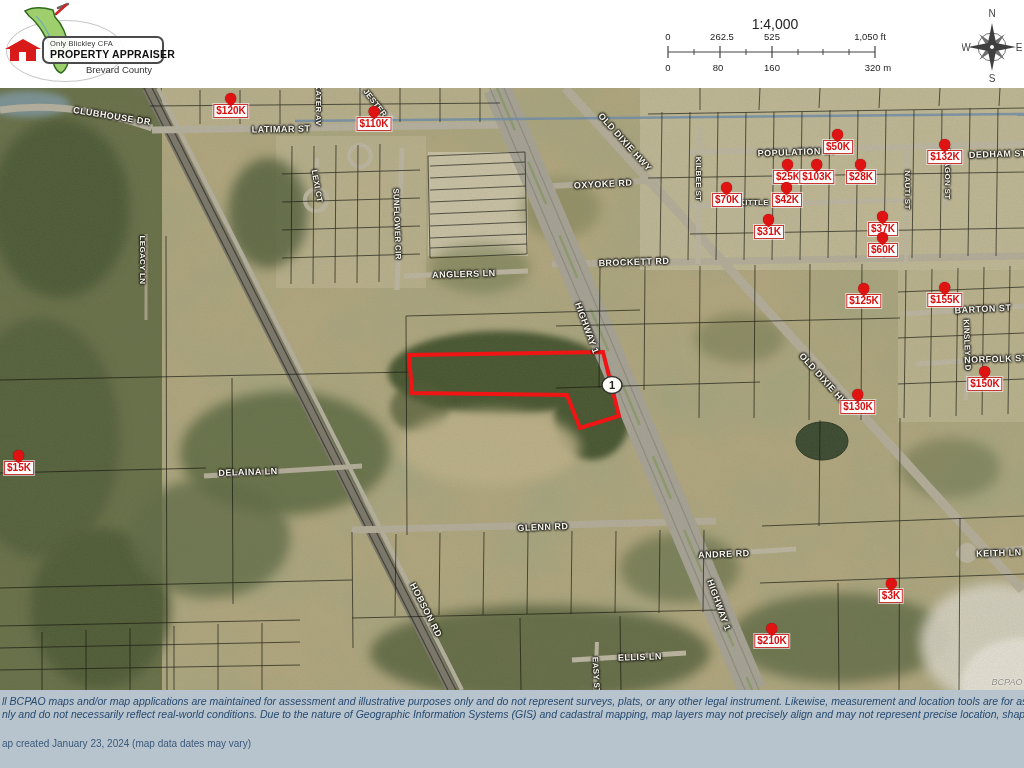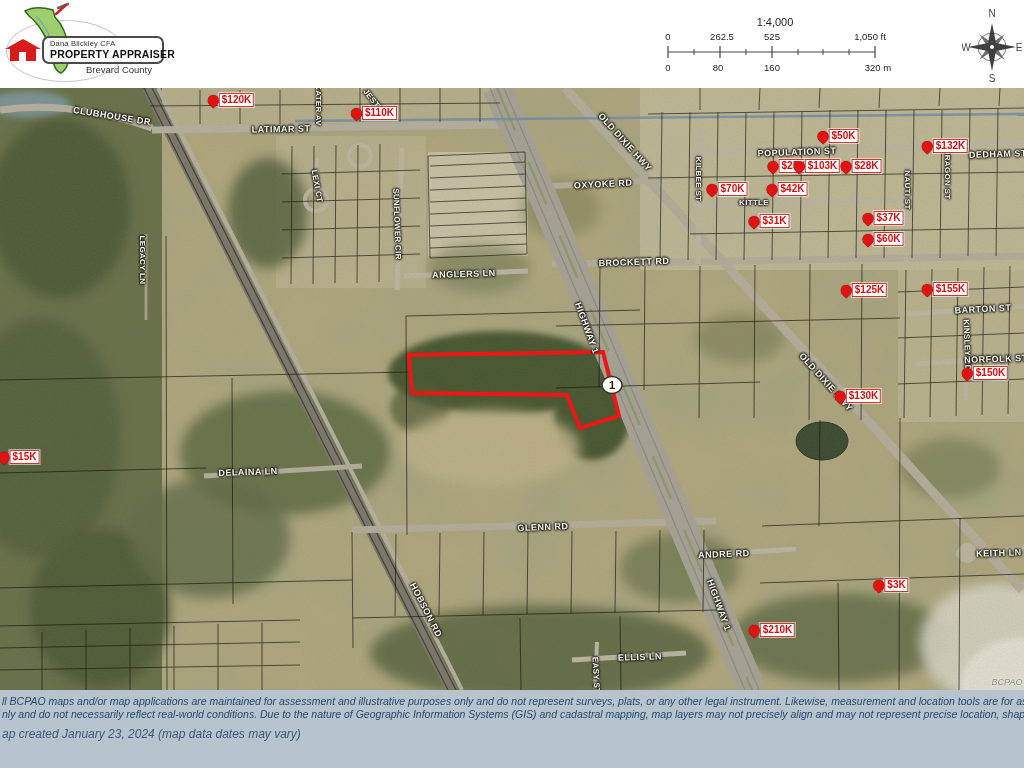--- a/index.html
+++ b/index.html
@@ -11,47 +11,47 @@
   .logo { position:absolute; left:0; top:2px; width:180px; height:84px; }
   .logo-ellipse { position:absolute; left:6px; top:18px; width:118px; height:62px; border:1px solid #9a9a9a; border-radius:50%; opacity:.55; }
   .logo-florida { position:absolute; left:22px; top:0; }
   .logo-house { position:absolute; left:5px; top:37px; }
   .logo-textbox { position:absolute; left:42px; top:34px; width:122px; background:rgba(255,255,255,.92); border:2px solid #4a4a4a; border-radius:7px; padding:1px 6px 2px 6px; }
   .logo-name { font-size:7.5px; color:#333; letter-spacing:.2px; }
   .logo-title { font-size:10.5px; font-weight:bold; color:#111; letter-spacing:.2px; white-space:nowrap; }
   .logo-county { position:absolute; left:86px; top:62px; font-size:9.5px; color:#333; }
 
   .scalebar { position:absolute; left:650px; top:16px; width:250px; height:60px; color:#222; }
-  .scale-ratio { position:absolute; left:0; top:0; width:250px; text-align:center; font-size:11px; }
+  .scale-ratio { position:absolute; left:0; top:0; width:250px; text-align:center; font-size:14px; }
   .scale-row { position:absolute; left:0; width:250px; height:12px; font-size:9.5px; }
   .scale-row span { position:absolute; transform:translateX(-50%); white-space:nowrap; }
   .scale-ft { top:15px; }
   .scale-m { top:46px; }
   .scale-svg { position:absolute; left:0; top:29px; }
 
   .compass { position:absolute; left:962px; top:6px; }
 
   
   .map { position:absolute; left:0; top:88px; width:1024px; height:602px; background:#b2a67e; overflow:hidden; }
   .map-svg { position:absolute; left:0; top:0; }
 
   .street { position:absolute; color:#f7f5ec; font-size:9px; font-weight:700; letter-spacing:.5px; white-space:nowrap;
             text-shadow:0 1px 2px #1a1a14, 0 -1px 2px #1a1a14, 1px 0 2px #1a1a14, -1px 0 2px #1a1a14;
             transform:translate(-50%,-50%) rotate(var(--rot,0deg)); }
   .street.sm { font-size:8px; letter-spacing:.3px; }
   .watermark { position:absolute; color:#8e8d85; font-size:9px; font-weight:normal; font-style:italic; transform:translate(-50%,-50%); text-shadow:0 0 2px #fff; }
 
-  .marker { position:absolute; display:flex; flex-direction:row; align-items:center; transform:translateX(-50%); z-index:5; }
+  .marker { position:absolute; display:flex; flex-direction:column; align-items:center; transform:translateX(-50%); z-index:5; }
   .pin { width:11px; height:11px; background:#e01313; border-radius:50% 50% 50% 0; transform:rotate(-45deg); margin-bottom:0px; box-shadow:0 0 1px #600; }
   .price { background:#fffdfd; border:1px solid #cc3333; color:#d60f0f; font-weight:bold; font-size:10px; line-height:12px; padding:0 2px; white-space:nowrap; box-shadow:0 0 0 1px rgba(255,255,255,.55); }
 
   
   .footer { position:absolute; left:0; top:690px; width:1024px; height:78px; background:#b7c3cd; padding:5px 0 0 2px; }
   .footer-line { font-size:10.5px; font-style:italic; color:#264a70; line-height:13px; white-space:nowrap; overflow:hidden; }
-  .footer-created { margin-top:6px; font-size:12px; font-style:italic; color:#3a5a7c; white-space:nowrap; }
+  .footer-created { margin-top:17px; font-size:10px; color:#3a5a7c; white-space:nowrap; }
 </style>
 </head>
 <body>
 
 <div class="page">
 
   <div class="header">
     <div class="logo">
       <div class="logo-ellipse"></div>
       <svg class="logo-florida" width="58" height="80" viewBox="0 0 58 80">
@@ -59,21 +59,21 @@
         <path d="M14,14 C20,20 26,30 30,40" stroke="#5b9fd0" stroke-width="1.2" fill="none" opacity=".7"></path>
         <path d="M36,6 L46,2" stroke="#666" stroke-width="2.5" stroke-linecap="round"></path>
         <path d="M44,3 L34,12" stroke="#c22" stroke-width="2.5" stroke-linecap="round"></path>
       </svg>
       <svg class="logo-house" width="36" height="22" viewBox="0 0 36 22">
         <polygon points="18,0 36,10 0,10" fill="#d81a1a"></polygon>
         <rect x="5" y="10" width="26" height="12" fill="#d81a1a"></rect>
         <rect x="14" y="13" width="7" height="9" fill="#ffffff"></rect>
       </svg>
       <div class="logo-textbox">
-        <div class="logo-name">Dana Blickley CFA</div>
+        <div class="logo-name">Only Blickley CFA</div>
         <div class="logo-title">PROPERTY APPRAISER</div>
       </div>
       <div class="logo-county">Brevard County</div>
     </div>
 
     <div class="scalebar">
       <div class="scale-ratio">1:4,000</div>
       <div class="scale-row scale-ft">
         <span style="left:18px">0</span>
         <span style="left:72px">262.5</span>

